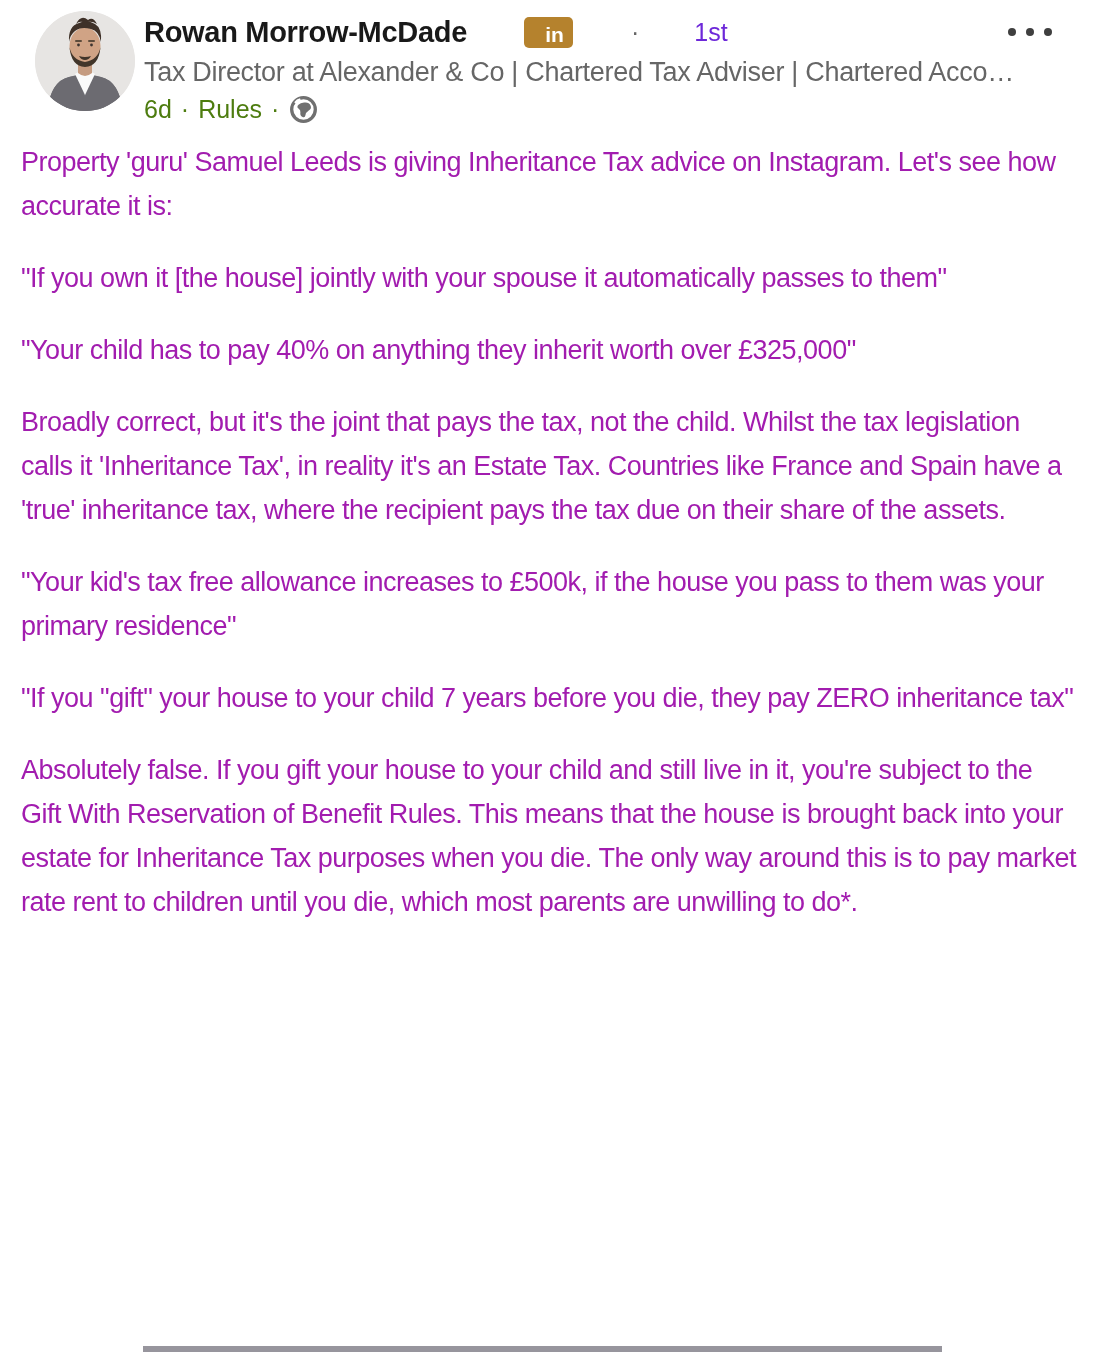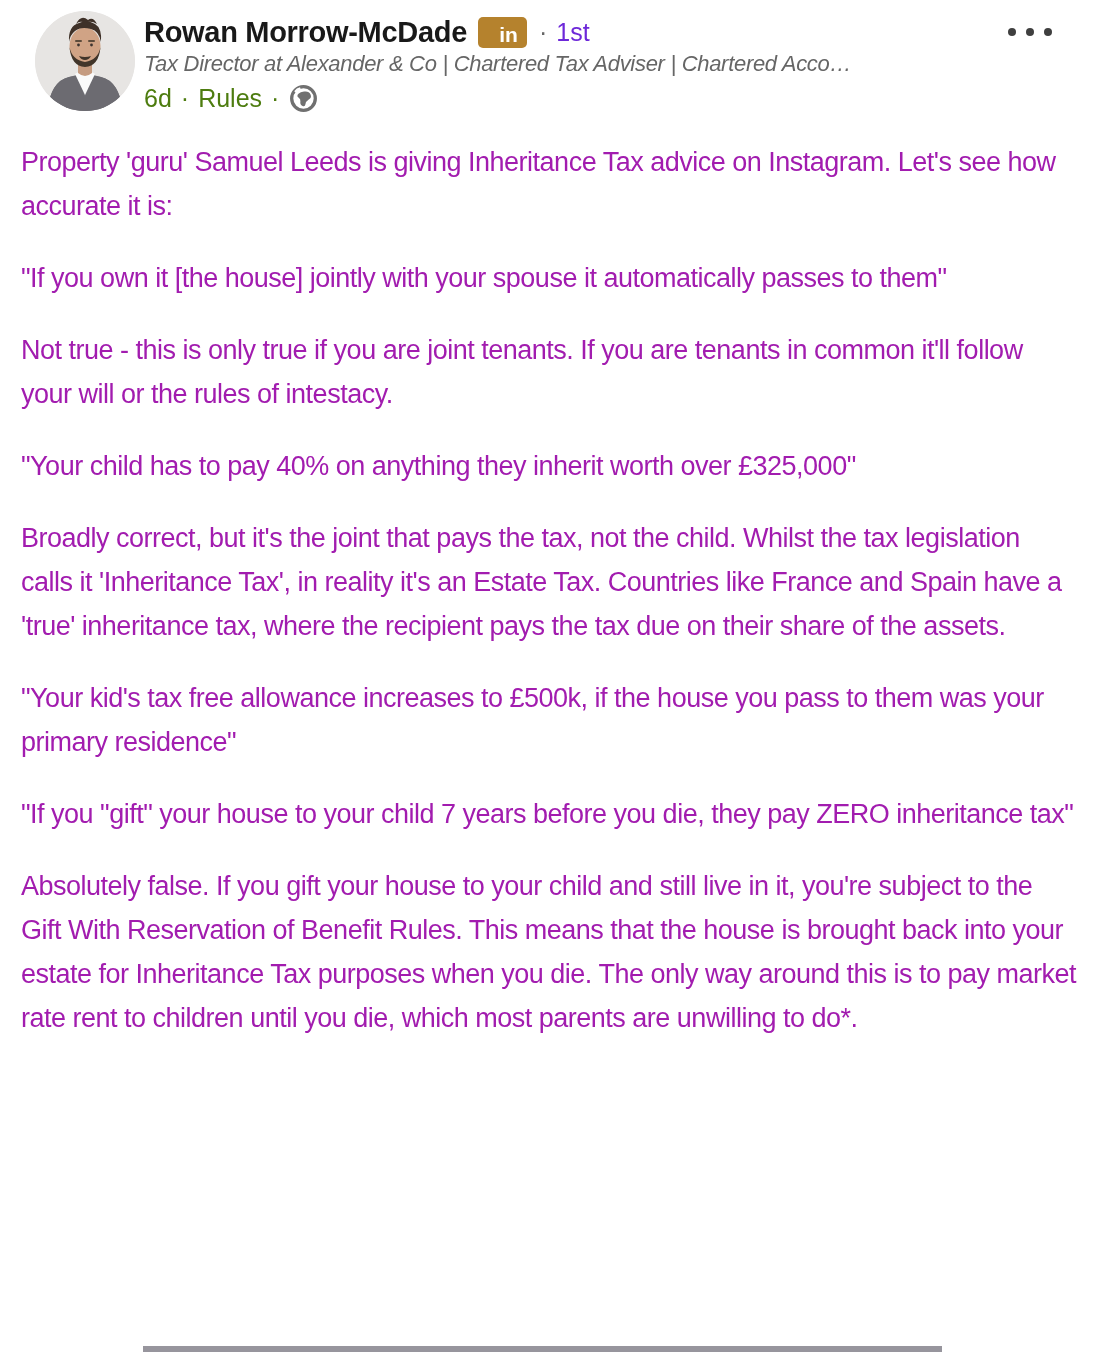--- a/index.html
+++ b/index.html
@@ -14,37 +14,37 @@
   }
 
   
   .avatar {
     position: absolute; left: 35px; top: 11px;
     width: 100px; height: 100px; border-radius: 50%;
     overflow: hidden; cursor: pointer; background: #e7e5e3;
   }
   .header-text { position: absolute; left: 144px; top: 14px; }
 
-  .name-row { display: flex; align-items: center; }
+  .name-row { display: flex; align-items: center; gap: 46px; }
   .author-name {
     font-size: 29px; font-weight: 700; color: rgba(0,0,0,0.9);
     letter-spacing: -0.3px; line-height: 36px; cursor: pointer; white-space: nowrap;
   }
   .premium-badge {
     width: 37px; height: 31px; margin-left: 11px;
     background: #B5822D; border-radius: 5px;
     display: flex; align-items: flex-end; justify-content: center;
     color: #ffffff; font-weight: 700; font-size: 21px; line-height: 27px; padding-left: 12px;
   }
   .degree-sep { margin-left: 12px; font-size: 25px; color: #666666; }
   .degree { margin-left: 9px; font-size: 25px; color: #6d28d9; text-align: right; }
 
   .headline {
-    margin-top: 1px; font-size: 22px; color: #666666;
-    letter-spacing: -0.3px; white-space: nowrap; max-width: 930px; overflow: hidden; font-style: italic;
+    margin-top: 7px; font-size: 27px; color: #666666;
+    letter-spacing: -0.3px; white-space: nowrap; max-width: 930px; overflow: hidden;
   }
   .meta-row {
     margin-top: 6px; font-size: 25px; color: #4d7c0f;
     display: flex; align-items: center;
   }
   .meta-row .sep { margin: 0 9px; }
   .globe { width: 31px; height: 31px; display: block; }
 
   .post-options {
     position: absolute; right: 38px; top: 24px;
@@ -128,21 +128,20 @@
       <span class="dot"></span>
     </div>
   </div>
 
   <div class="post-body">
 
       <p>Property 'guru' Samuel Leeds is giving Inheritance Tax advice on Instagram. Let's see how accurate it is:</p>
 
       <p>"If you own it [the house] jointly with your spouse it automatically passes to them"</p>
 
-      <p>Not true - this is only true if you are joint tenants. If you are tenants in common it'll follow your will or the rules of intestacy.</p>
 
       <p>"Your child has to pay 40% on anything they inherit worth over £325,000"</p>
 
       <p>Broadly correct, but it's the joint that pays the tax, not the child. Whilst the tax legislation calls it 'Inheritance Tax', in reality it's an Estate Tax. Countries like France and Spain have a 'true' inheritance tax, where the recipient pays the tax due on their share of the assets.</p>
 
       <p>"Your kid's tax free allowance increases to £500k, if the house you pass to them was your primary residence"</p>
 
 
       <p>"If you "gift" your house to your child 7 years before you die, they pay ZERO inheritance tax"</p>
 

